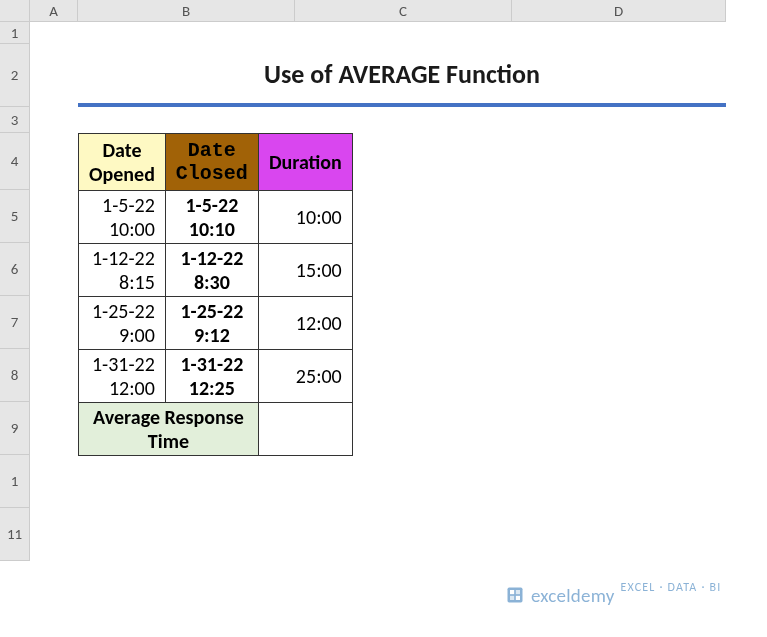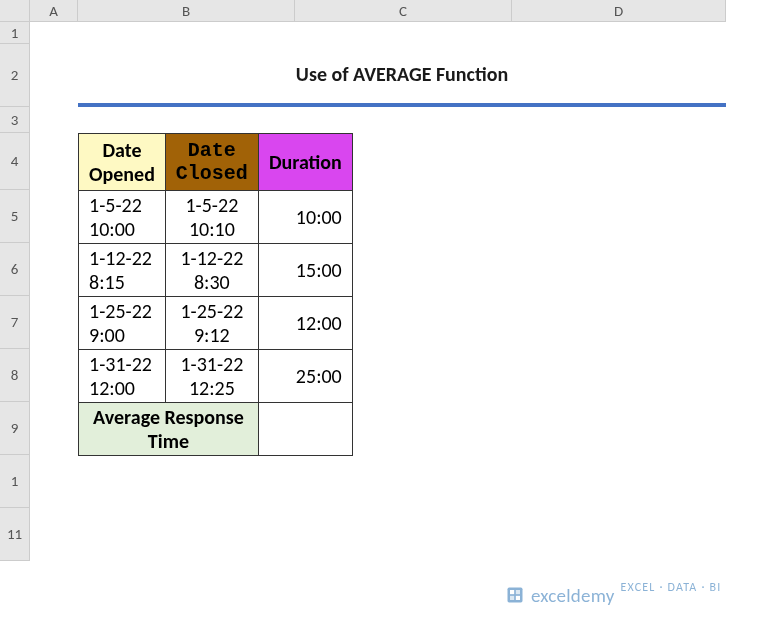--- a/index.html
+++ b/index.html
@@ -69,21 +69,21 @@
   }
   .title-cell {
     position: absolute;
     left: 48px;
     top: 22px;
     width: 648px;
     height: 63px;
     display: flex;
     align-items: center;
     justify-content: center;
-    font-size: 20px;
+    font-size: 26px;
     font-weight: bold;
     color: #1a1a1a;
     border-bottom: 4px solid #4472c4;
   }
   .data-table {
     position: absolute;
     left: 48px;
     top: 111px;
     border-collapse: collapse;
   }
@@ -95,22 +95,22 @@
     padding: 0 10px;
   }
   .data-table th {
     font-weight: bold;
     height: 57px;
     text-align: center;
   }
   .th-opened { background: #fef9c3; width: 217px; }
   .th-closed { background: #a16207; width: 217px; font-family: Liberation Mono, monospace; }
   .th-duration { background: #d946ef; width: 214px; }
-  .td-opened { width: 217px; text-align: left; }
-  .td-closed { width: 217px; text-align: center; }
+  .td-opened { width: 217px; text-align: right; }
+  .td-closed { width: 217px; text-align: center; font-weight: bold; }
   .td-duration { width: 214px; text-align: right; padding-right: 8px; }
   .avg-label {
     background: #e2efda;
     font-weight: bold;
     font-size: 21px;
     text-align: center;
   }
   .avg-value {
     background: #fff;
   }

